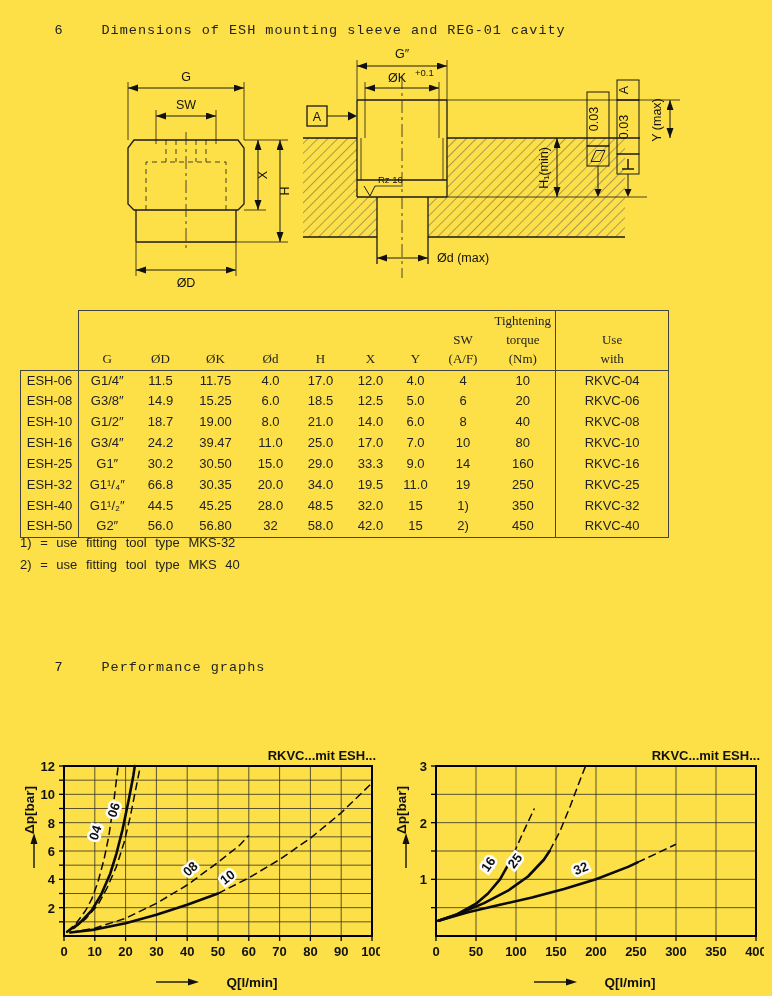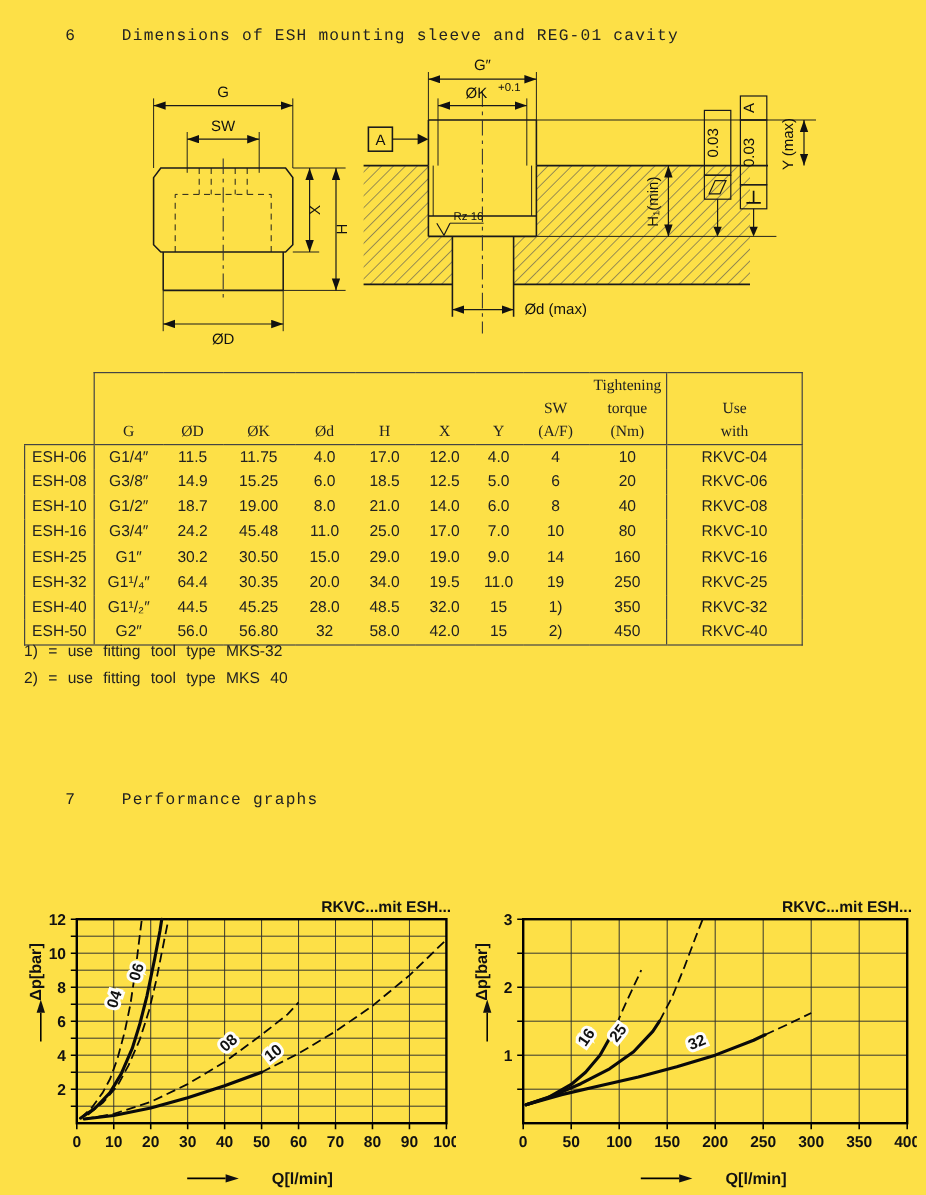--- a/index.html
+++ b/index.html
@@ -258,46 +258,46 @@
           <td>14.0</td>
           <td>6.0</td>
           <td>8</td>
           <td>40</td>
           <td class="usecol">RKVC-08</td>
         </tr>
         <tr>
           <td class="rowlabel">ESH-16</td>
           <td class="gcol">G3/4″</td>
           <td>24.2</td>
-          <td>45.48</td>
+          <td>39.47</td>
           <td>11.0</td>
           <td>25.0</td>
           <td>17.0</td>
           <td>7.0</td>
           <td>10</td>
           <td>80</td>
           <td class="usecol">RKVC-10</td>
         </tr>
         <tr>
           <td class="rowlabel">ESH-25</td>
           <td class="gcol">G1″</td>
           <td>30.2</td>
           <td>30.50</td>
           <td>15.0</td>
           <td>29.0</td>
-          <td>19.0</td>
+          <td>33.3</td>
           <td>9.0</td>
           <td>14</td>
           <td>160</td>
           <td class="usecol">RKVC-16</td>
         </tr>
         <tr>
           <td class="rowlabel">ESH-32</td>
           <td class="gcol">G1¹/₄″</td>
-          <td>64.4</td>
+          <td>66.8</td>
           <td>30.35</td>
           <td>20.0</td>
           <td>34.0</td>
           <td>19.5</td>
           <td>11.0</td>
           <td>19</td>
           <td>250</td>
           <td class="usecol">RKVC-25</td>
         </tr>
         <tr>

